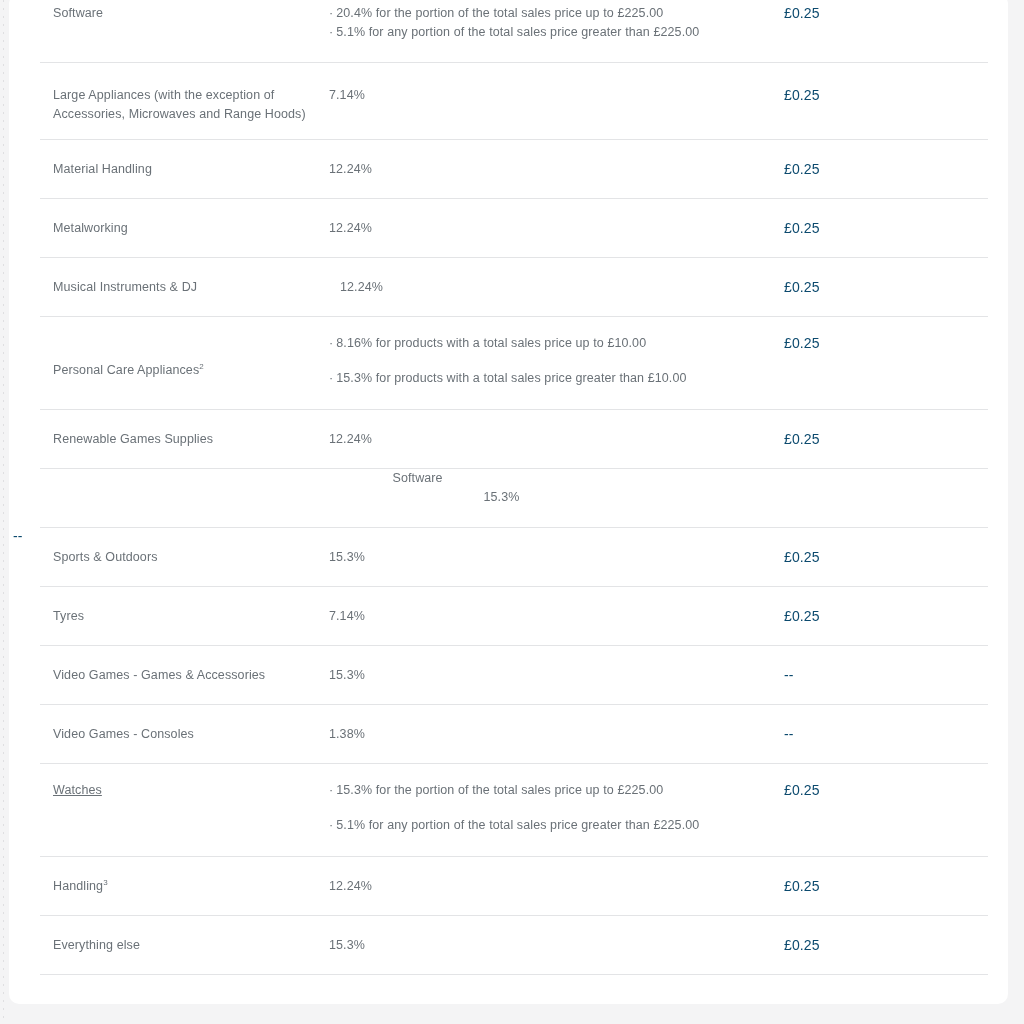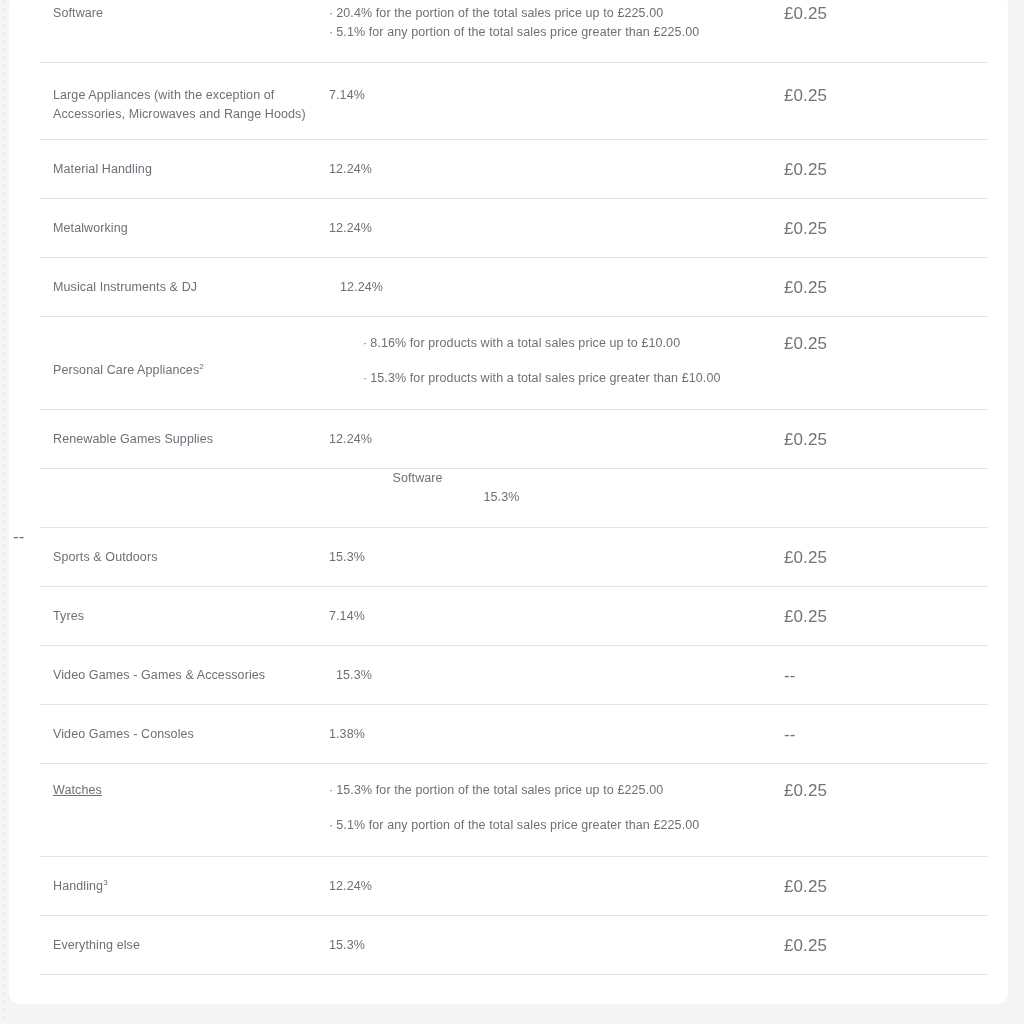--- a/index.html
+++ b/index.html
@@ -80,23 +80,23 @@
     padding-right: 14px;
     font-size: 12.5px;
     line-height: 19px;
     color: #6a7177;
     letter-spacing: .1px;
   }
   .col-min {
     width: 228px;
     min-width: 228px;
     padding-left: 4px;
-    font-size: 17px;
+    font-size: 14px;
     line-height: 19px;
-    color: #737373;
+    color: #0c4a6e;
     letter-spacing: .1px;
     align-self: flex-start;
   }
 
   
   .fee-row.top-align .col-category,
   .fee-row.top-align .col-fee,
   .fee-row.top-align .col-min { align-self: flex-start; }
 
   .fee-lines { display: block; }
@@ -168,21 +168,21 @@
         <div class="col-fee">
           <div class="fee-lines tight">
             <span class="tier"><span>12.24%</span></span>
           </div>
         </div>
         <div class="col-min" style="margin-top: 20px;">£0.25</div>
         <div class="rule"></div>
       </div>
       <div class="fee-row top-align" style="height: 93px;">
         <div class="col-category" style="margin-top: 44px;"><span>Personal Care Appliances</span><sup>2</sup></div>
-        <div class="col-fee" style="margin-top: 17px; margin-left: 34px;">
+        <div class="col-fee" style="margin-top: 17px;">
           <div class="fee-lines loose">
             <span class="tier"><span class="bullet">·</span><span>8.16% for products with a total sales price up to £10.00</span></span>
             <span class="tier"><span class="bullet">·</span><span>15.3% for products with a total sales price greater than £10.00</span></span>
           </div>
         </div>
         <div class="col-min" style="margin-top: 17px;">£0.25</div>
         <div class="rule"></div>
       </div>
       <div class="fee-row" style="height: 59px;">
         <div class="col-category"><span>Renewable Games Supplies</span></div>
@@ -217,21 +217,21 @@
       <div class="fee-row" style="height: 59px;">
         <div class="col-category"><span>Tyres</span></div>
         <div class="col-fee">
           <div class="fee-lines tight">
             <span class="tier"><span>7.14%</span></span>
           </div>
         </div>
         <div class="col-min" style="margin-top: 20px;">£0.25</div>
         <div class="rule"></div>
       </div>
-      <div class="fee-row" style="height: 59px; gap: 7px;">
+      <div class="fee-row" style="height: 59px;">
         <div class="col-category"><span>Video Games - Games &amp; Accessories</span></div>
         <div class="col-fee">
           <div class="fee-lines tight">
             <span class="tier"><span>15.3%</span></span>
           </div>
         </div>
         <div class="col-min" style="margin-top: 20px;">--</div>
         <div class="rule"></div>
       </div>
       <div class="fee-row" style="height: 59px;">

